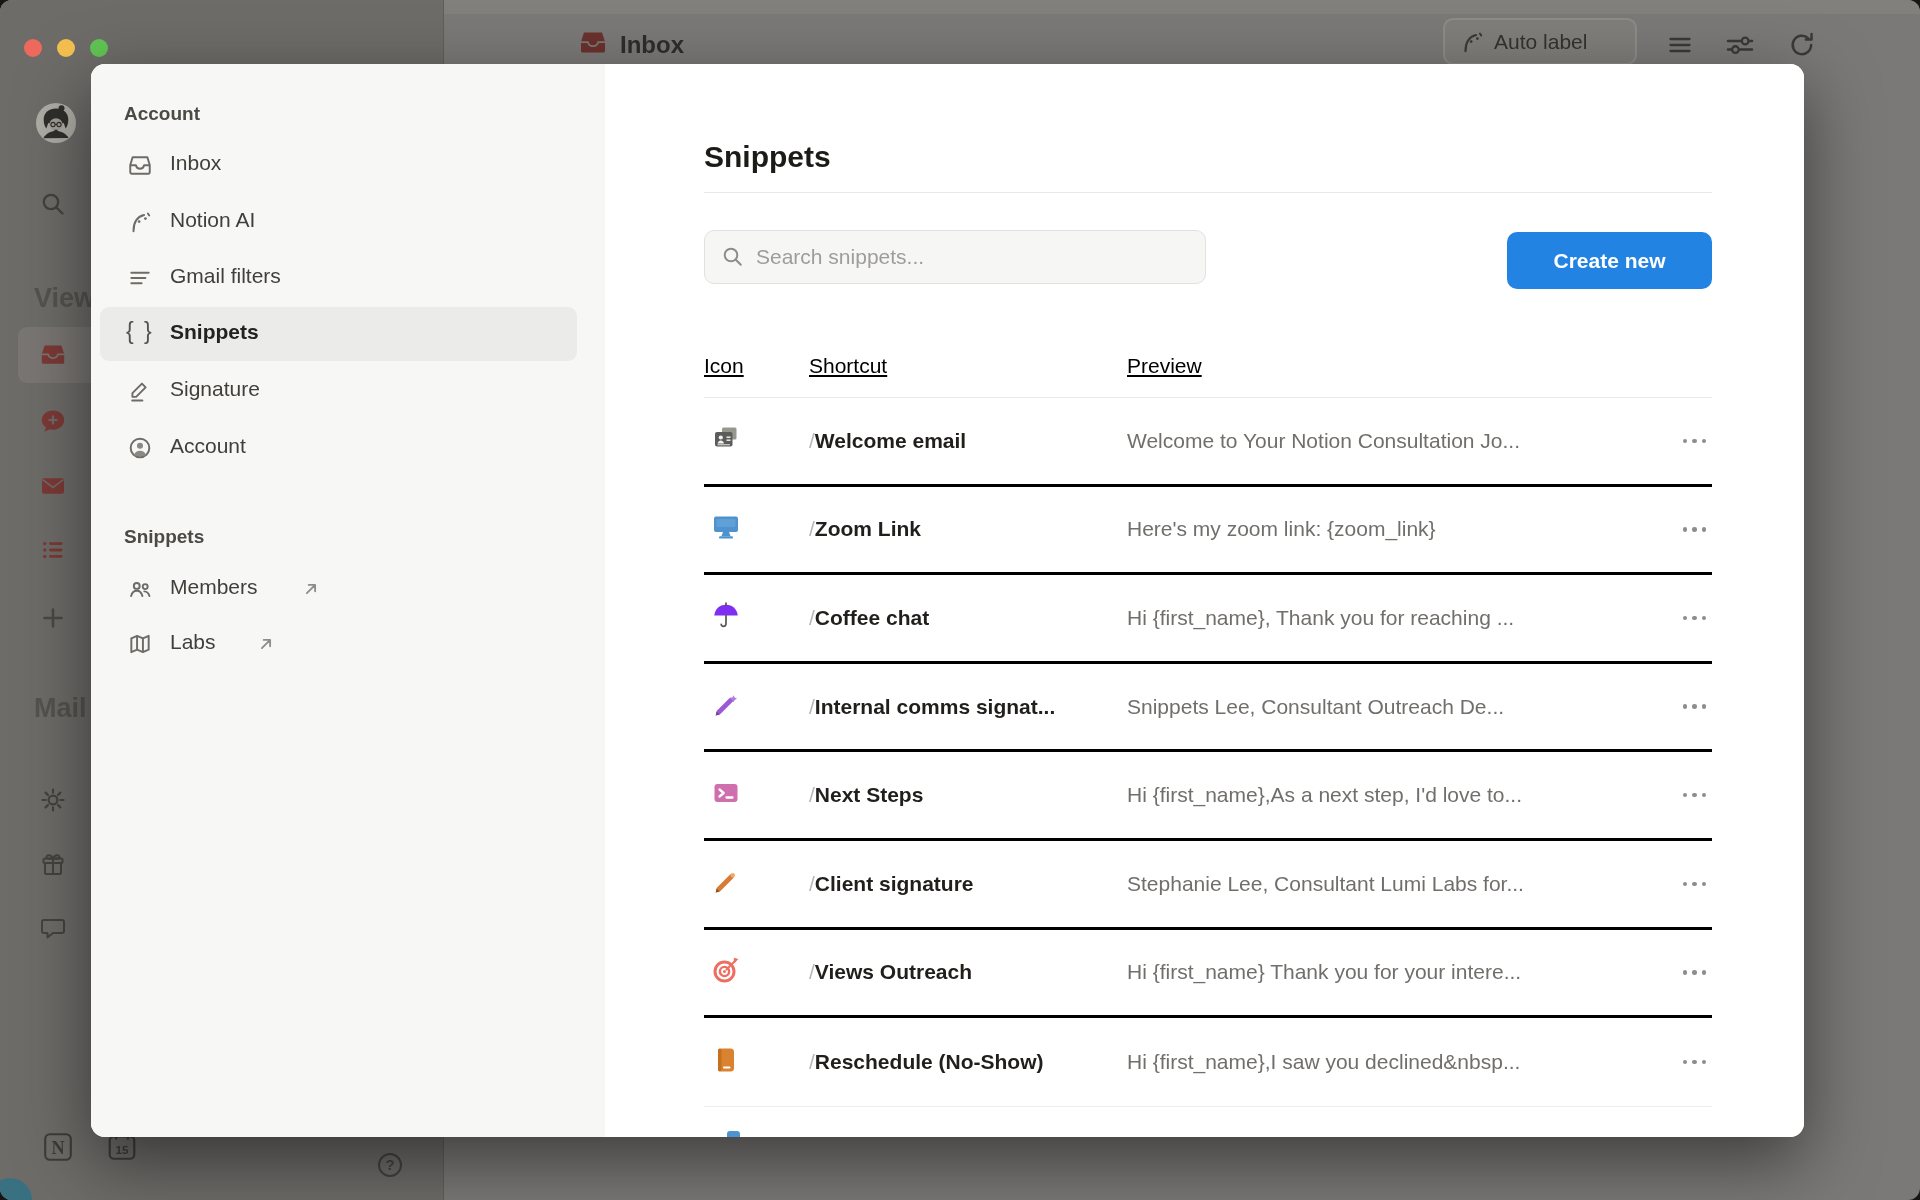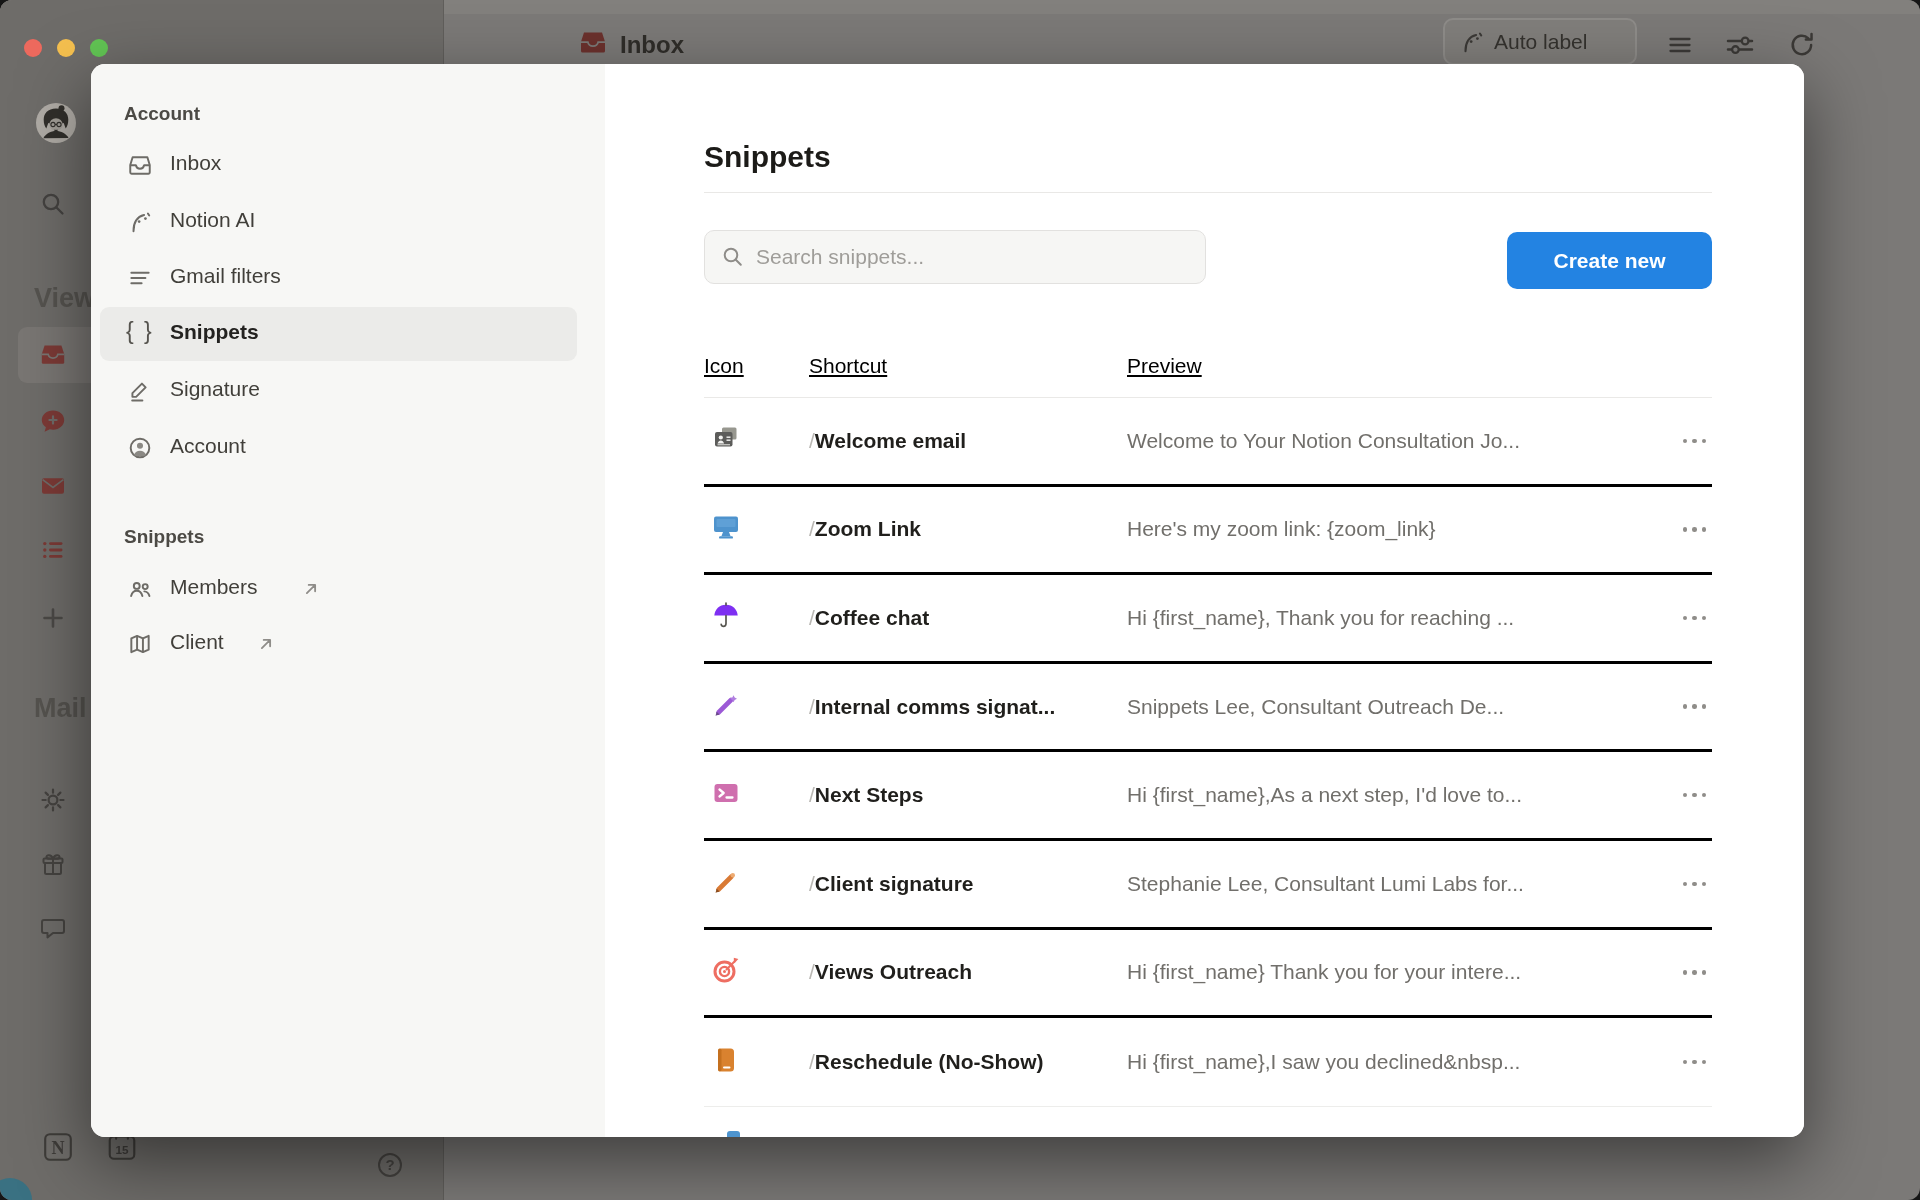--- a/index.html
+++ b/index.html
@@ -312,21 +312,21 @@
           </span>
         </div>
 
         <div class="ms-item" style="top:554px">
           <svg class="mic" width="26" height="26" viewBox="0 0 24 24">
             <g fill="none" stroke="#6e6c67" stroke-width="1.8" stroke-linejoin="round">
               <path d="M4 6.8l5.3-2.3 5.4 2.3L20 4.5v12.7l-5.3 2.3-5.4-2.3L4 19.5z"></path>
               <path d="M9.3 4.5v12.7M14.7 6.8v12.7"></path>
             </g>
           </svg>
-          <span class="mlb">Client</span>
+          <span class="mlb">Labs</span>
           <span class="mlb" style="left:auto; position:absolute; margin-left:0; left:150px;">
             <svg class="ext-arrow" width="22" height="22" viewBox="0 0 24 24">
               <path d="M7.5 16.5L16.5 7.5M9.5 7.5h7v7" fill="none" stroke="#8f8d89" stroke-width="2" stroke-linecap="round" stroke-linejoin="round"></path>
             </svg>
           </span>
         </div>
       </div>
 
       <div class="m-main">
         <h1 class="mm-title">Snippets</h1>

